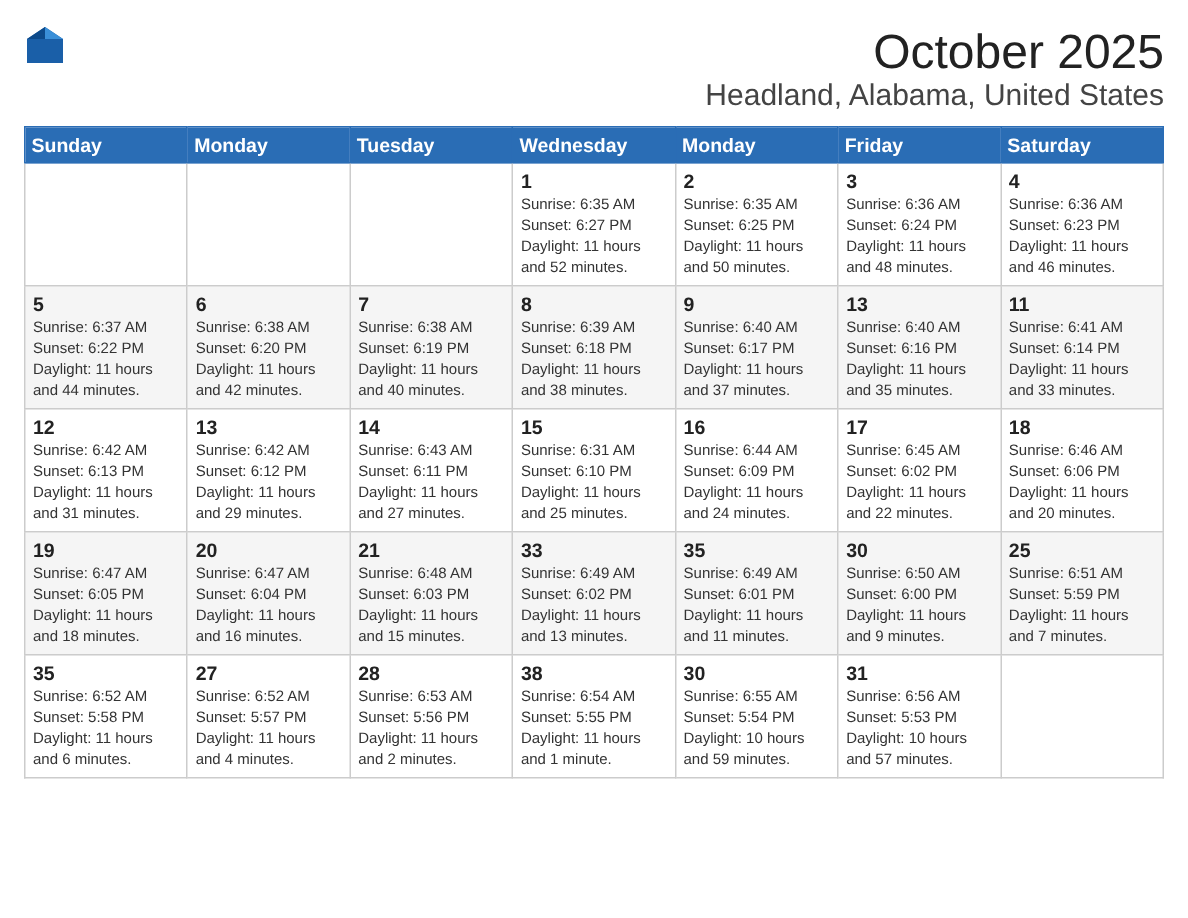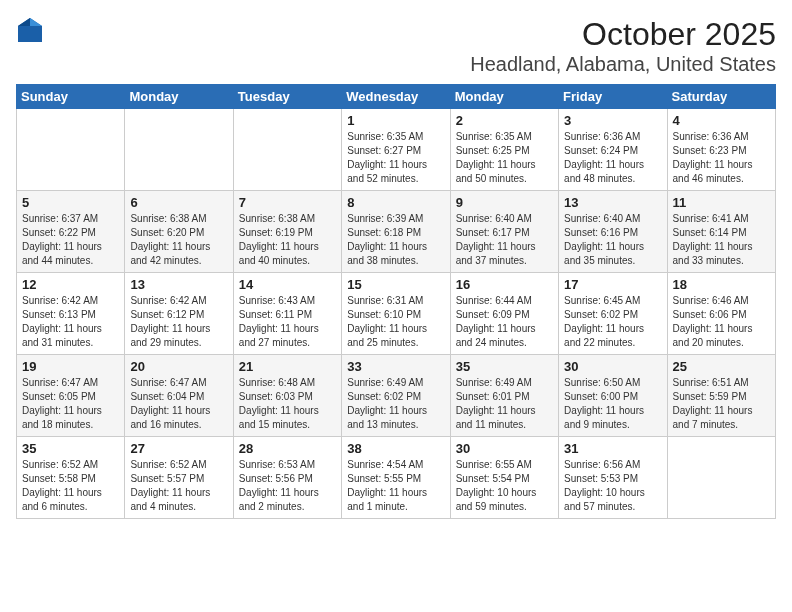--- a/index.html
+++ b/index.html
@@ -292,21 +292,21 @@
 Daylight: 11 hours and 4 minutes.</div>
         </td>
         <td>
           <span class="day-num">28</span>
           <div class="day-info">Sunrise: 6:53 AM
 Sunset: 5:56 PM
 Daylight: 11 hours and 2 minutes.</div>
         </td>
         <td>
           <span class="day-num">38</span>
-          <div class="day-info">Sunrise: 4:54 AM
+          <div class="day-info">Sunrise: 6:54 AM
 Sunset: 5:55 PM
 Daylight: 11 hours and 1 minute.</div>
         </td>
         <td>
           <span class="day-num">30</span>
           <div class="day-info">Sunrise: 6:55 AM
 Sunset: 5:54 PM
 Daylight: 10 hours and 59 minutes.</div>
         </td>
         <td>

